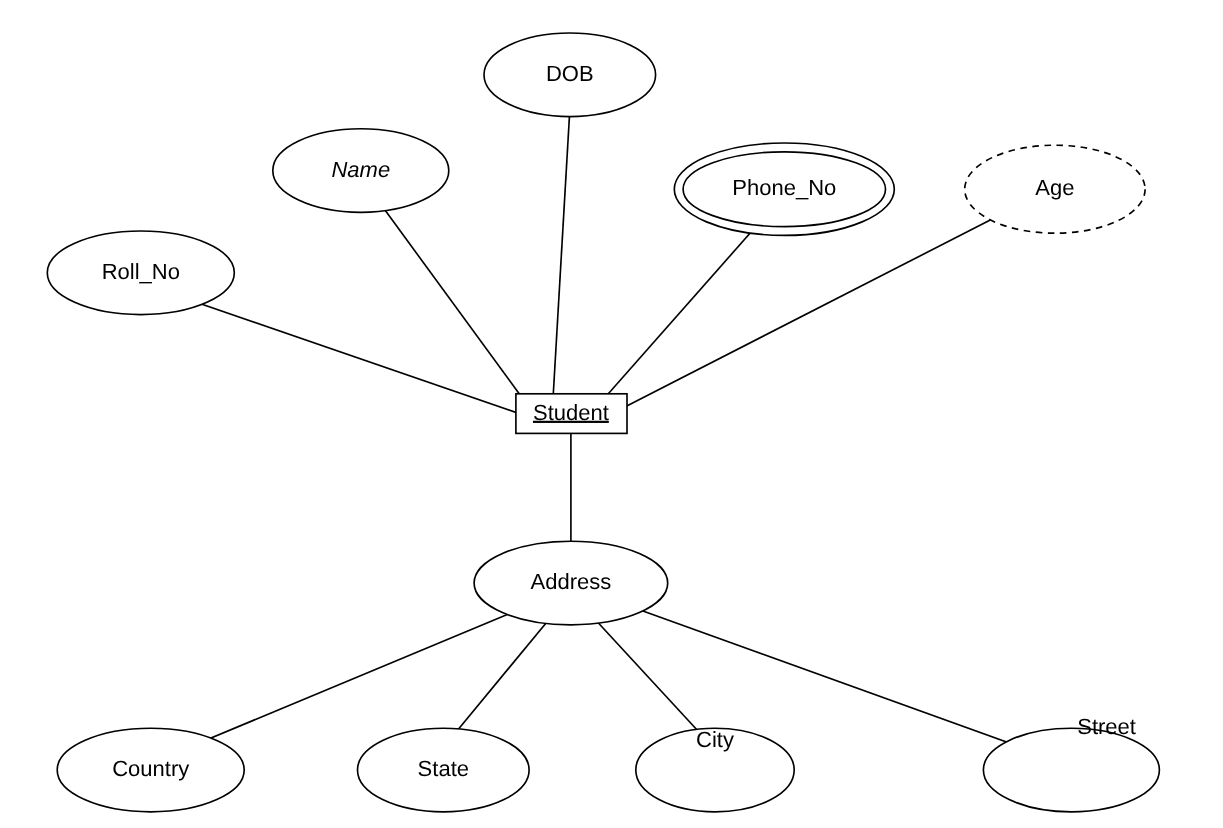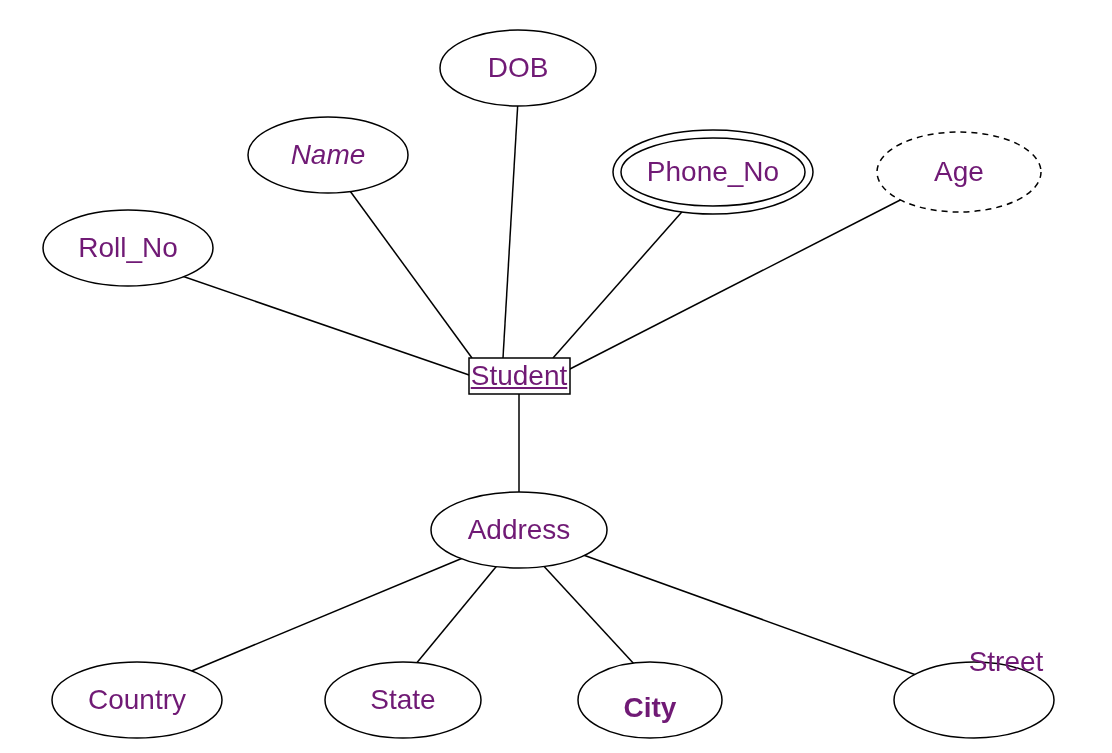--- a/index.html
+++ b/index.html
@@ -14,22 +14,22 @@
   }
   svg.diagram {
     position: absolute;
     top: 0;
     left: 0;
     width: 1112px;
     height: 753px;
   }
   .label {
     position: absolute;
-    color: #701a75;
-    font-size: 28px;
+    color: #000000;
+    font-size: 20px;
     transform: translate(-50%, -50%);
     white-space: nowrap;
   }
 </style>
 </head>
 <body>
 
 <svg class="diagram" viewBox="0 0 1112 753">
 
   <line x1="472" y1="376" x2="150" y2="265" stroke="#000" stroke-width="1.5"></line>
@@ -73,14 +73,14 @@
 
 <span class="label" style="left:128px; top:248px;">Roll_No</span>
 <span class="label" style="left:328px; top:155px;font-style:italic;">Name</span>
 <span class="label" style="left:518px; top:68px;">DOB</span>
 <span class="label" style="left:713px; top:172px;">Phone_No</span>
 <span class="label" style="left:959px; top:172px;">Age</span>
 <span class="label" style="left:519px; top:530px;text-align:right;">Address</span>
 
 <span class="label" style="left:137px; top:700px;">Country</span>
 <span class="label" style="left:403px; top:700px;">State</span>
-<span class="label" style="left:650px; top:708px;font-weight:bold;">City</span>
+<span class="label" style="left:650px; top:674px;">City</span>
 <span class="label" style="left:974px; top:662px;margin-left:32px;">Street</span>
 
 </body></html>

